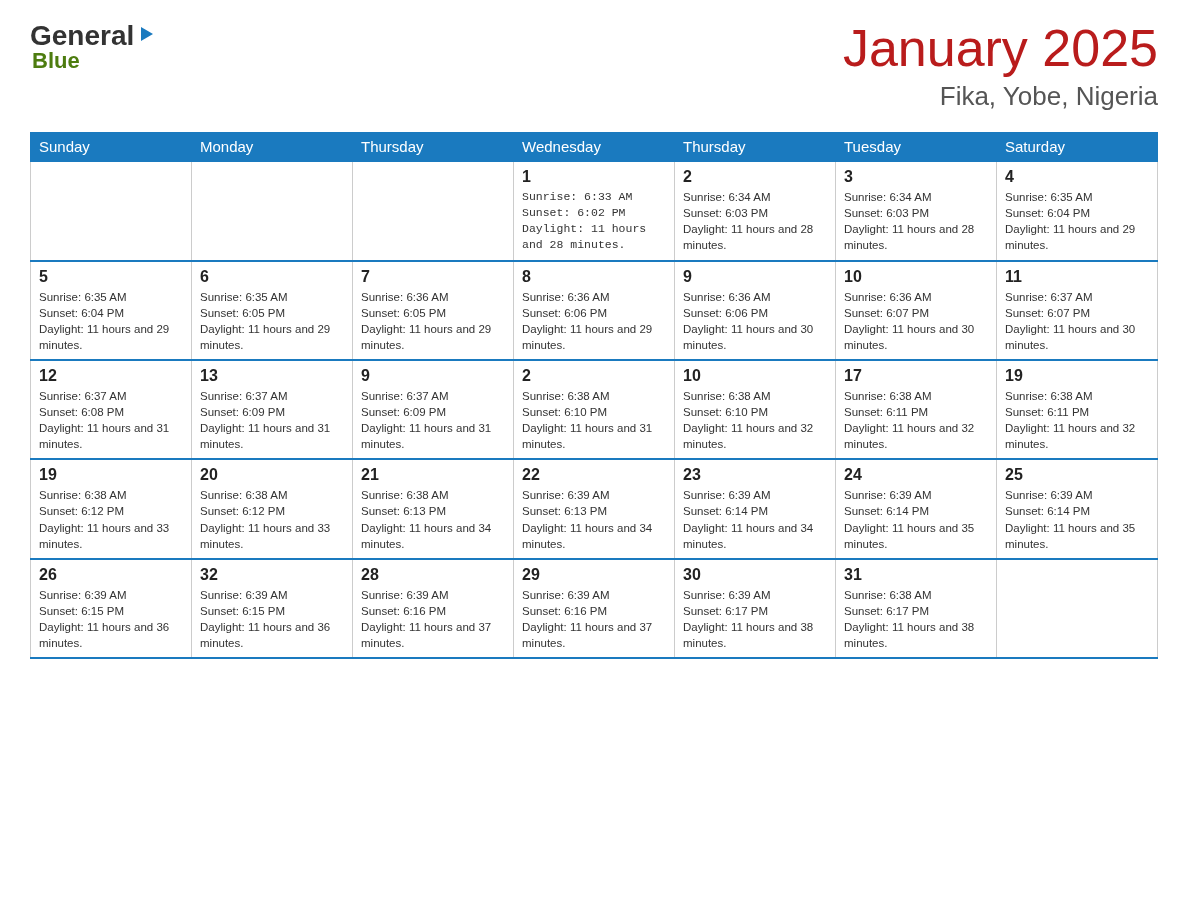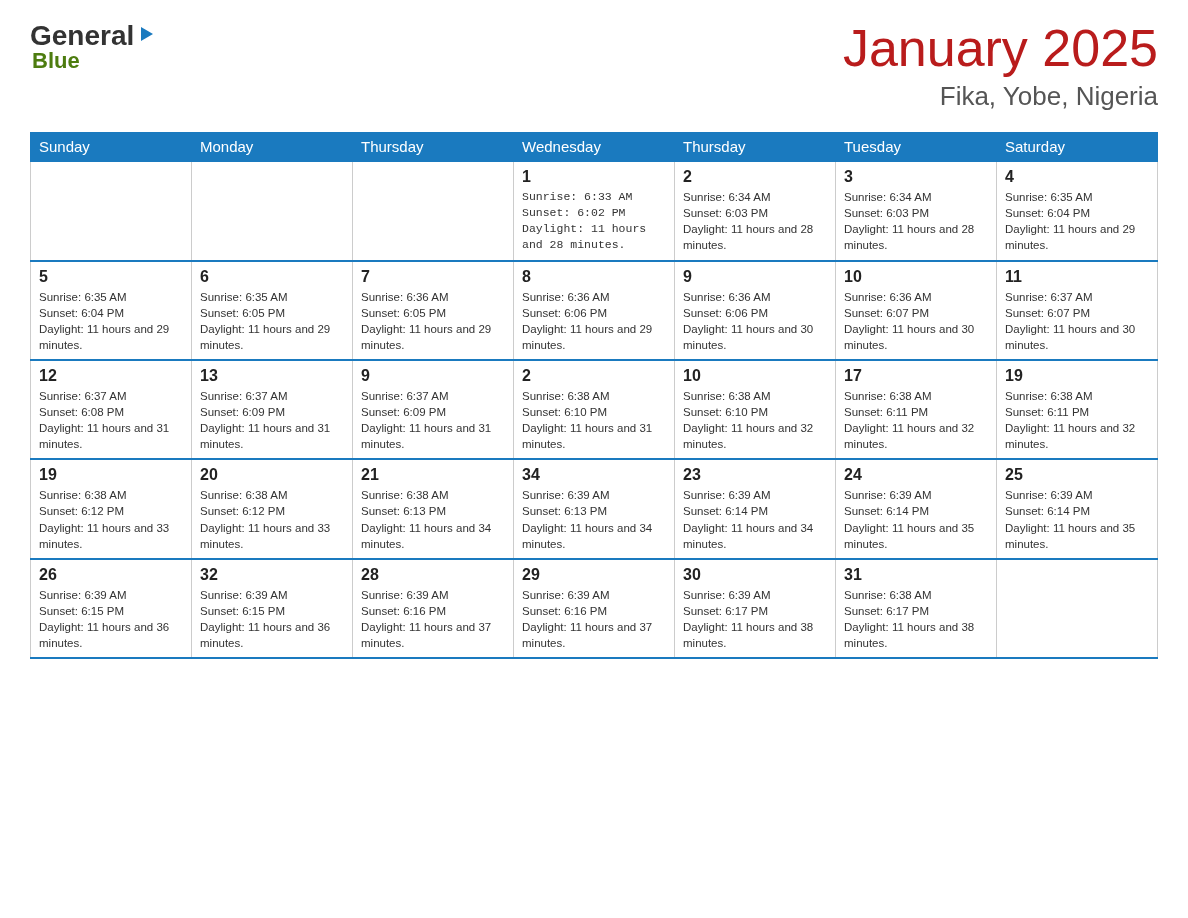--- a/index.html
+++ b/index.html
@@ -253,21 +253,21 @@
 Sunset: 6:12 PM
 Daylight: 11 hours and 33 minutes.</div>
         </td>
         <td>
           <span class="day-number">21</span>
           <div class="day-info" style="white-space: pre-line;">Sunrise: 6:38 AM
 Sunset: 6:13 PM
 Daylight: 11 hours and 34 minutes.</div>
         </td>
         <td>
-          <span class="day-number">34</span>
+          <span class="day-number">22</span>
           <div class="day-info" style="white-space: pre-line;">Sunrise: 6:39 AM
 Sunset: 6:13 PM
 Daylight: 11 hours and 34 minutes.</div>
         </td>
         <td>
           <span class="day-number">23</span>
           <div class="day-info" style="white-space: pre-line;">Sunrise: 6:39 AM
 Sunset: 6:14 PM
 Daylight: 11 hours and 34 minutes.</div>
         </td>

